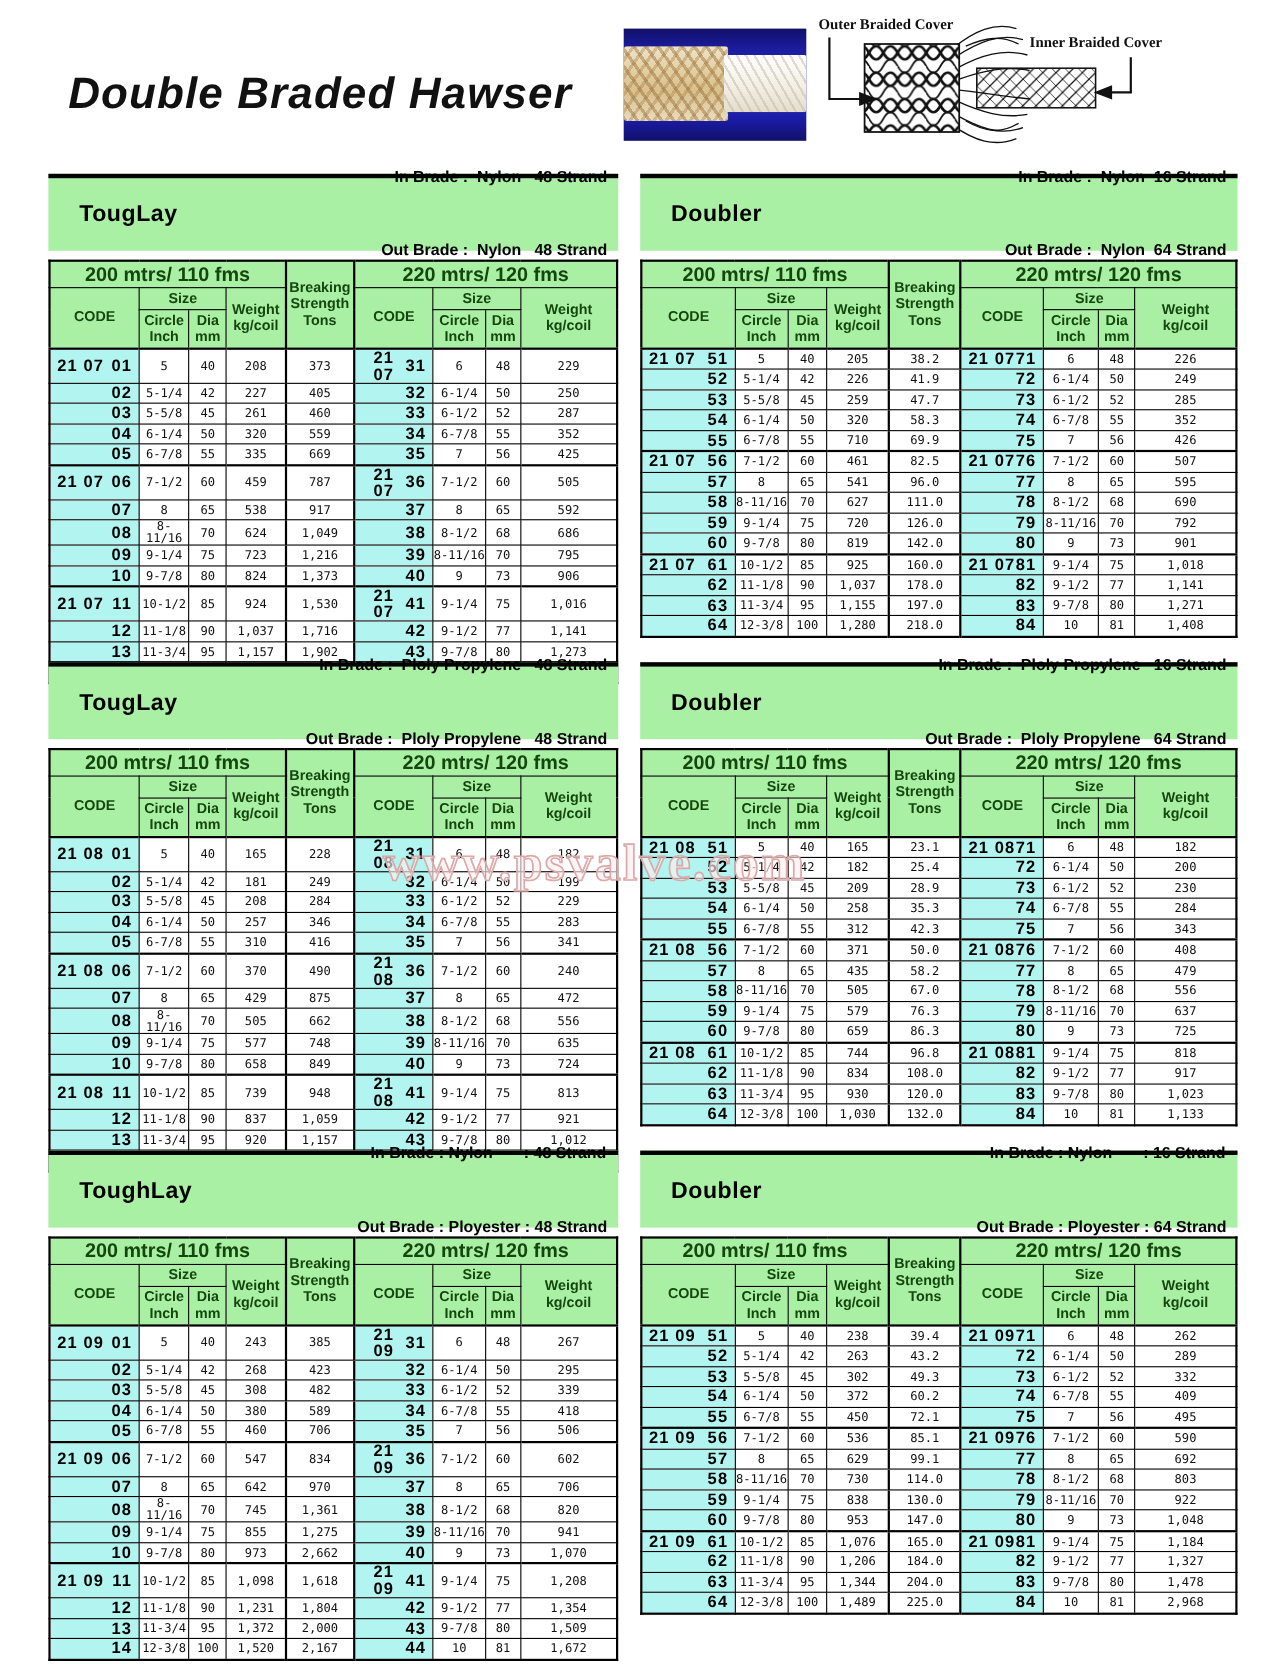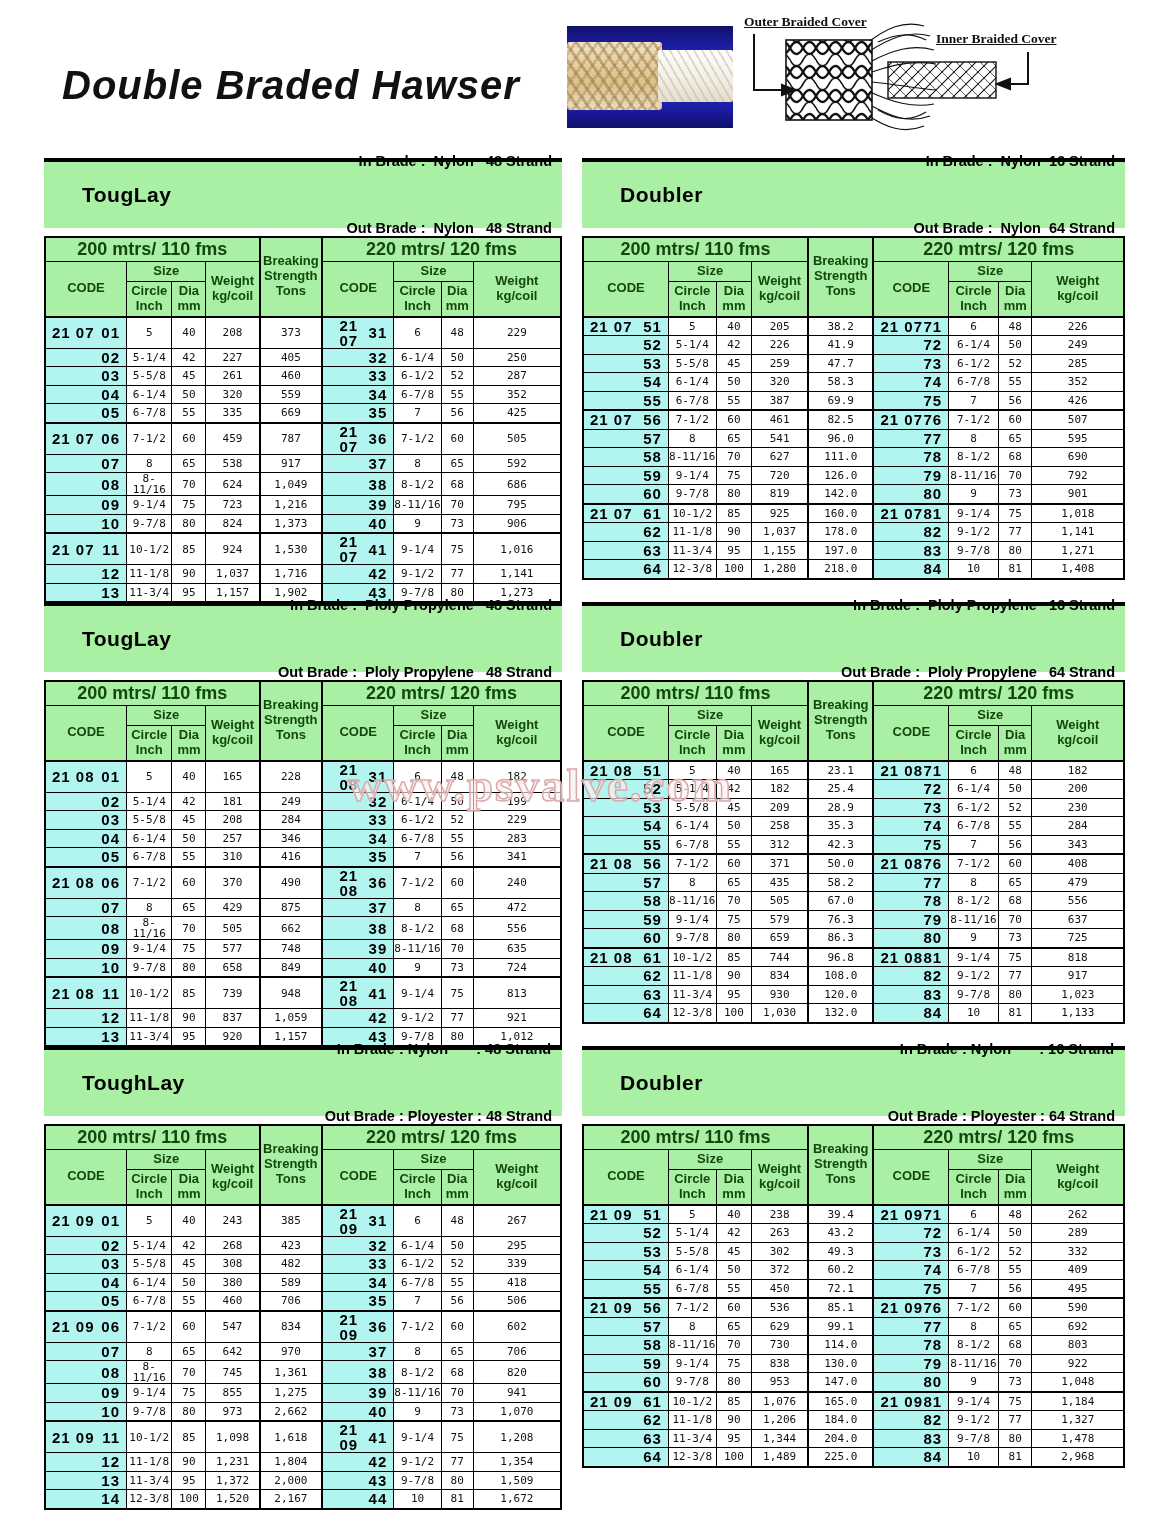--- a/index.html
+++ b/index.html
@@ -21,35 +21,35 @@
                   linear-gradient(180deg,#efe3c8 0%,#e2cda0 35%,#d9c08d 60%,#e9dcc0 100%);
                 border-radius:3px; }
   .rope-core  { position:absolute; left:55%; top:8px; width:45%; height:calc(100% - 16px);
                 background:
                   repeating-linear-gradient(60deg, rgba(190,185,170,.5) 0 2px, rgba(255,255,255,0) 2px 7px),
                   linear-gradient(180deg,#ffffff 0%,#f3efe4 55%,#e4ddcb 100%);
                 border-radius:2px; }
 
   .diagram { position:absolute; left:738px; top:12px; width:400px; height:126px; }
   .diagram-label { position:absolute; font-family:"Liberation Serif", serif; font-weight:bold;
-                   font-size:13.5px; color:#111; white-space:nowrap;text-decoration:underline; }
+                   font-size:13.5px; color:#111; white-space:nowrap; }
   .outer-label { left:744px; top:14px; }
   .inner-label { left:936px; top:31px; }
 
   
   .watermark { position:absolute; left:348px; top:758px; width:480px; z-index:40;
                font-family:"Liberation Serif", serif; font-weight:bold; font-size:47px;
                letter-spacing:2px; color:rgba(252,240,240,0.65);
                -webkit-text-stroke:1.5px #dca8a8; text-stroke:1.5px #dca8a8;
                pointer-events:none; }
 
   
   .block { position:absolute; }
   .band  { height:66px; background:#a9efa4; border-top:4px solid #000; position:relative; }
-  .band-title { position:absolute; left:38px; top:50%; transform:translateY(-50%);
+  .band-title { position:absolute; left:28px; top:50%; transform:translateY(-50%);
                 font-size:21px; font-weight:bold; color:#000; letter-spacing:0.5px; }
   .band-specs { position:absolute; right:10px; top:50%; transform:translateY(-50%);
                 font-size:14.5px; font-weight:bold; color:#000; line-height:1.55;
                 white-space:pre; }
 
   table.data-table { margin-top:8px; width:100%; border-collapse:collapse; table-layout:fixed;
                      border:2px solid #000; }
   .data-table th { background:#a9efa4; color:#14470e; font-weight:bold; border:1px solid #000;
                    font-size:13px; line-height:1.15; padding:2px 0; text-align:center; }
   .data-table th.span { font-size:18px; height:20px; padding:1px 0; }
@@ -594,21 +594,21 @@
         </tr>
         <tr class="">
           <td class="code">
             <div class="code-wrap">
               <span class="pfx"></span>
               <span class="sfx">55</span>
             </div>
           </td>
           <td class="">6-7/8</td>
           <td class="">55</td>
-          <td class="">387</td>
+          <td class="">710</td>
           <td class="bk">69.9</td>
           <td class="code">
             <div class="code-wrap">
               <span class="pfx"></span>
               <span class="sfx">75</span>
             </div>
           </td>
           <td class="">7</td>
           <td class="">56</td>
           <td class="">426</td>

